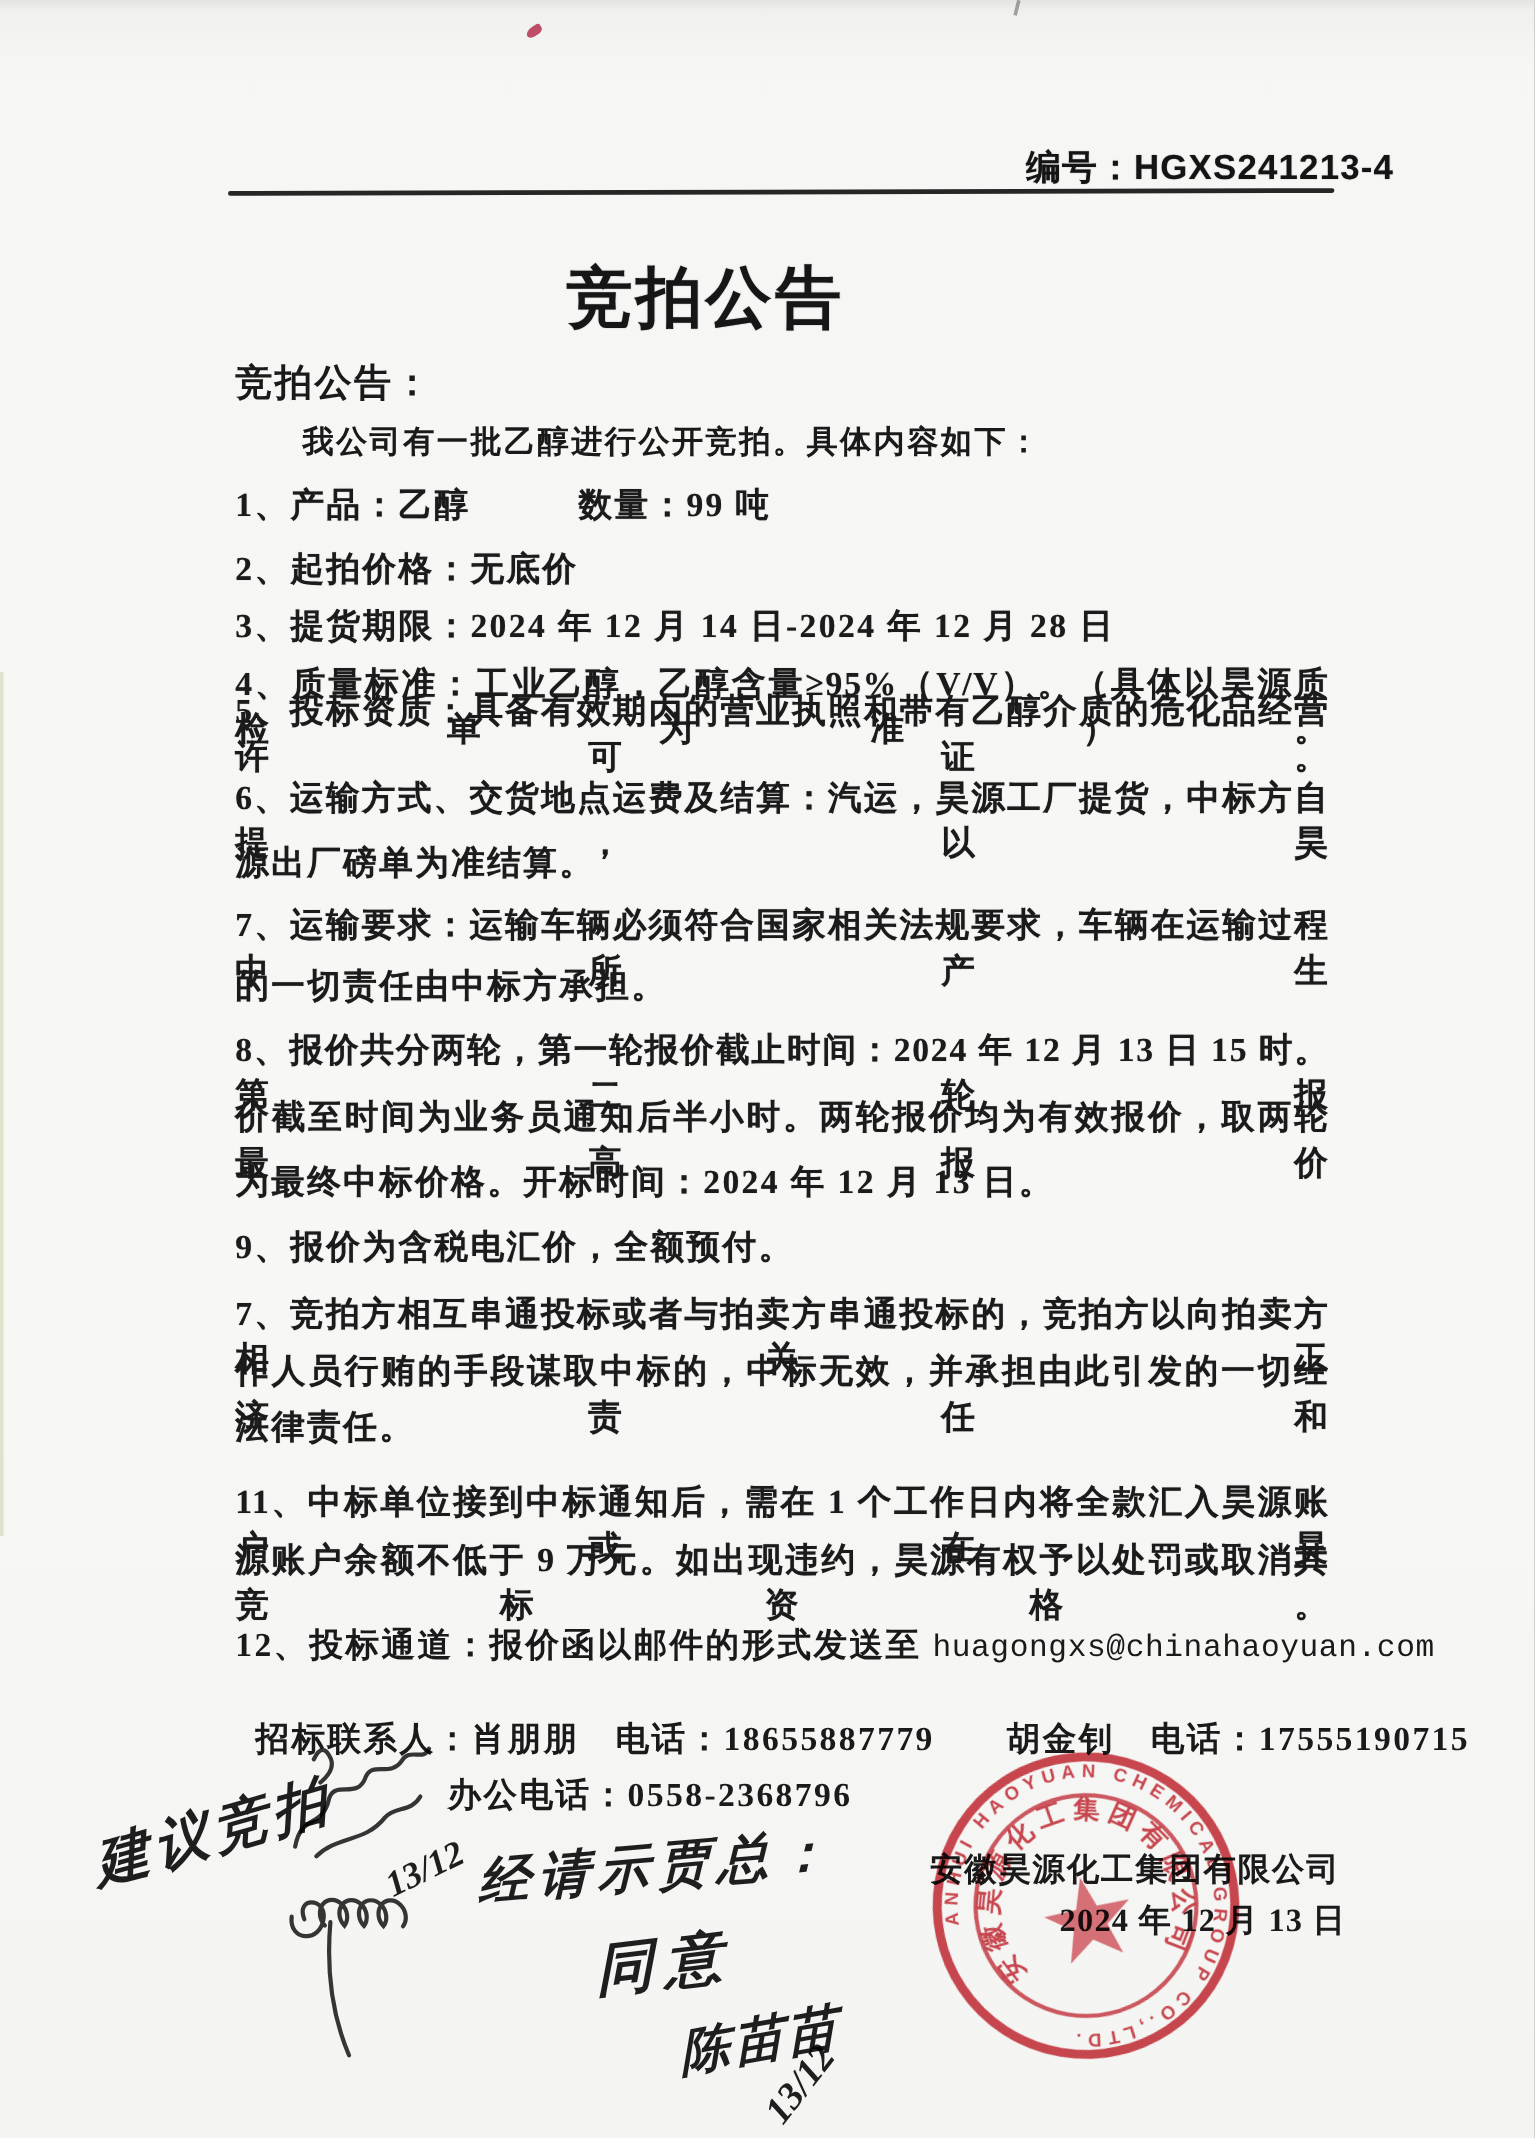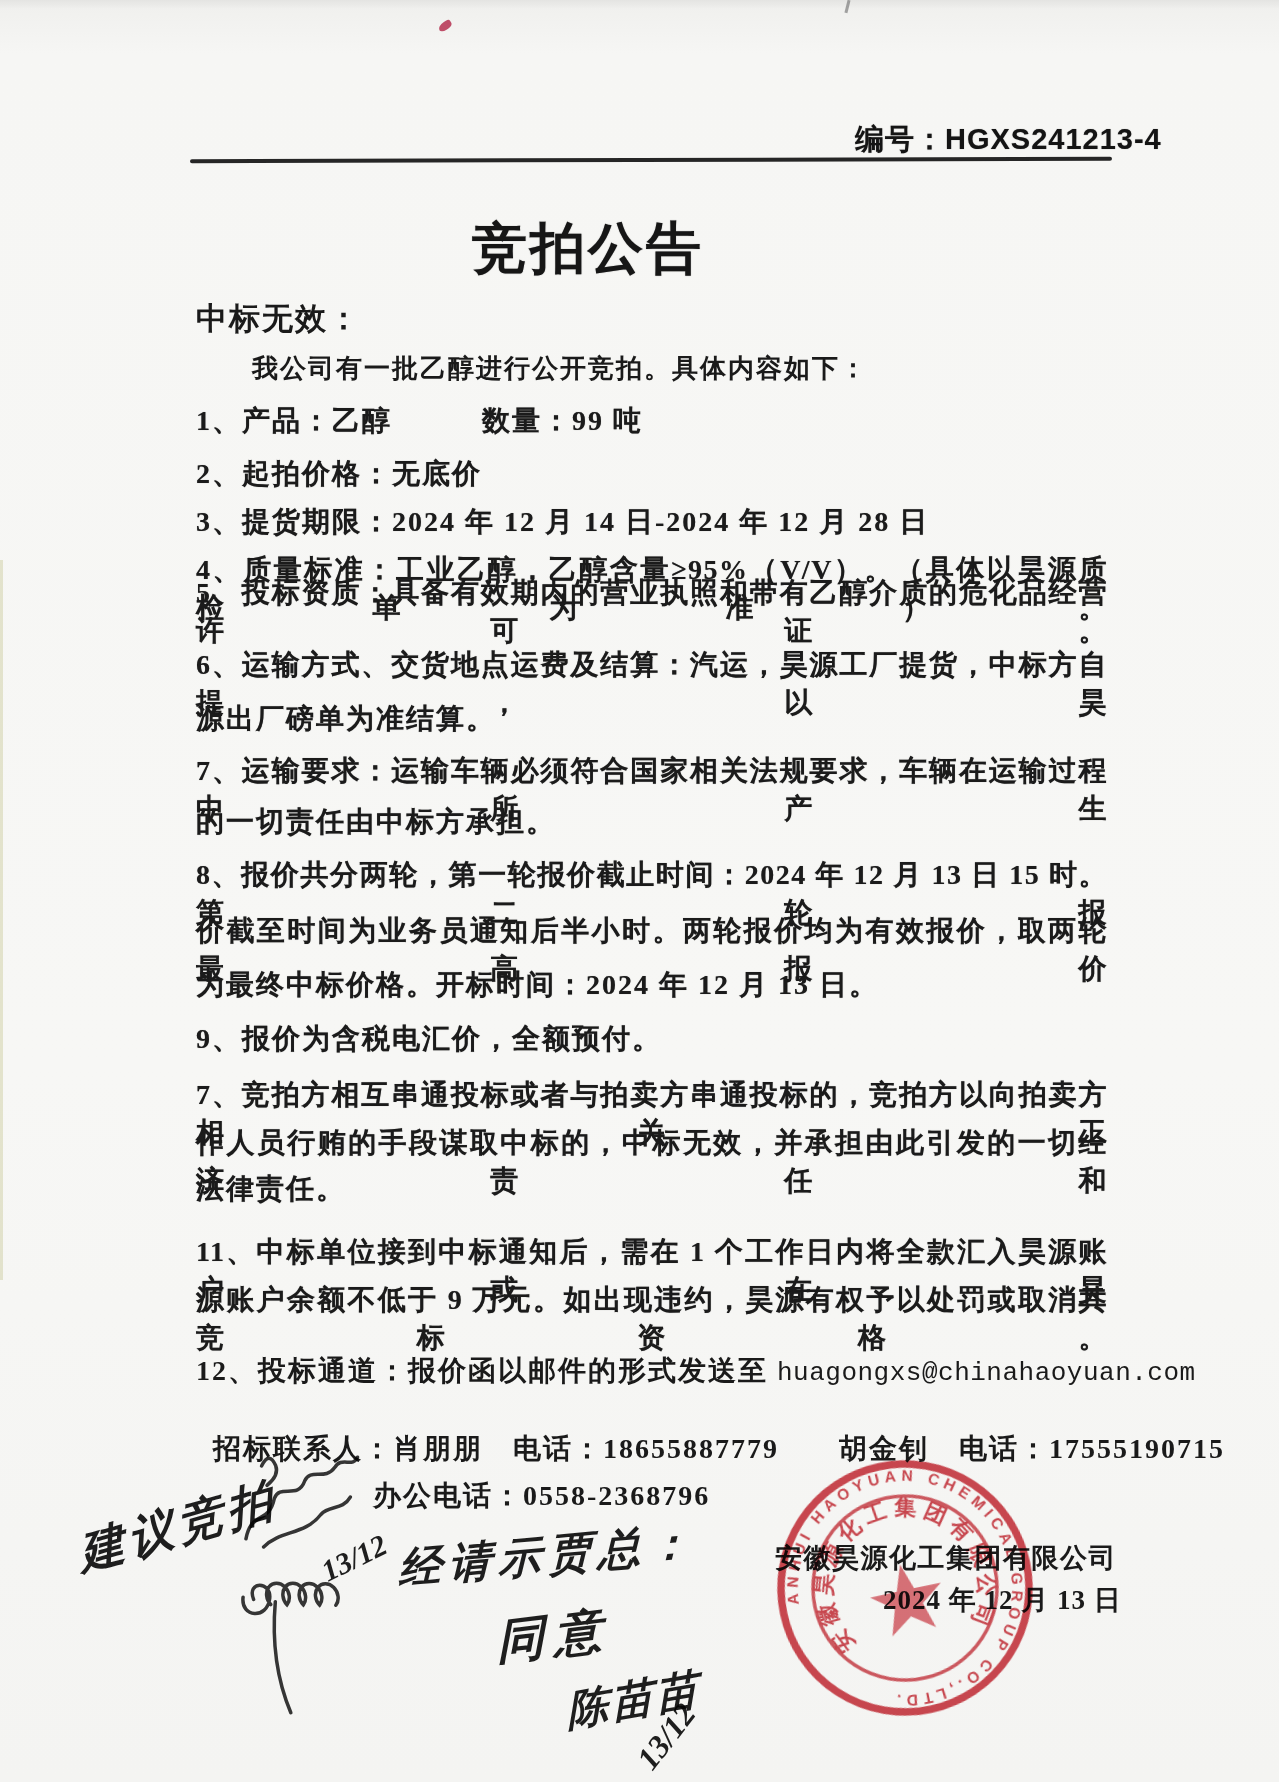--- a/index.html
+++ b/index.html
@@ -97,21 +97,21 @@
 
   <div class="top-band"></div>
   <div class="left-strip"></div>
   <div class="mark-red"></div>
   <div class="mark-slash"></div>
 
   <div class="doc-number">编号：HGXS241213-4</div>
   <div class="rule"></div>
   <div class="title">竞拍公告</div>
 
-  <div class="salutation">中标无效：</div>
+  <div class="salutation">竞拍公告：</div>
   <div class="intro">我公司有一批乙醇进行公开竞拍。具体内容如下：</div>
 
   <div class="bline" style="top:402px">1、产品：乙醇　　　数量：99 吨</div>
   <div class="bline" style="top:455px">2、起拍价格：无底价</div>
   <div class="bline" style="top:503px">3、提货期限：2024 年 12 月 14 日-2024 年 12 月 28 日</div>
   <div class="bline fill" style="top:551px">4、质量标准：工业乙醇，乙醇含量≥95%（V/V）。（具体以昊源质检单为准）。</div>
   <div class="bline fill" style="top:574px">5、投标资质：具备有效期内的营业执照和带有乙醇介质的危化品经营许可证。</div>
   <div class="bline fill" style="top:646px">6、运输方式、交货地点运费及结算：汽运，昊源工厂提货，中标方自提，以昊</div>
   <div class="bline" style="top:700px">源出厂磅单为准结算。</div>
   <div class="bline fill" style="top:752px">7、运输要求：运输车辆必须符合国家相关法规要求，车辆在运输过程中所产生</div>

